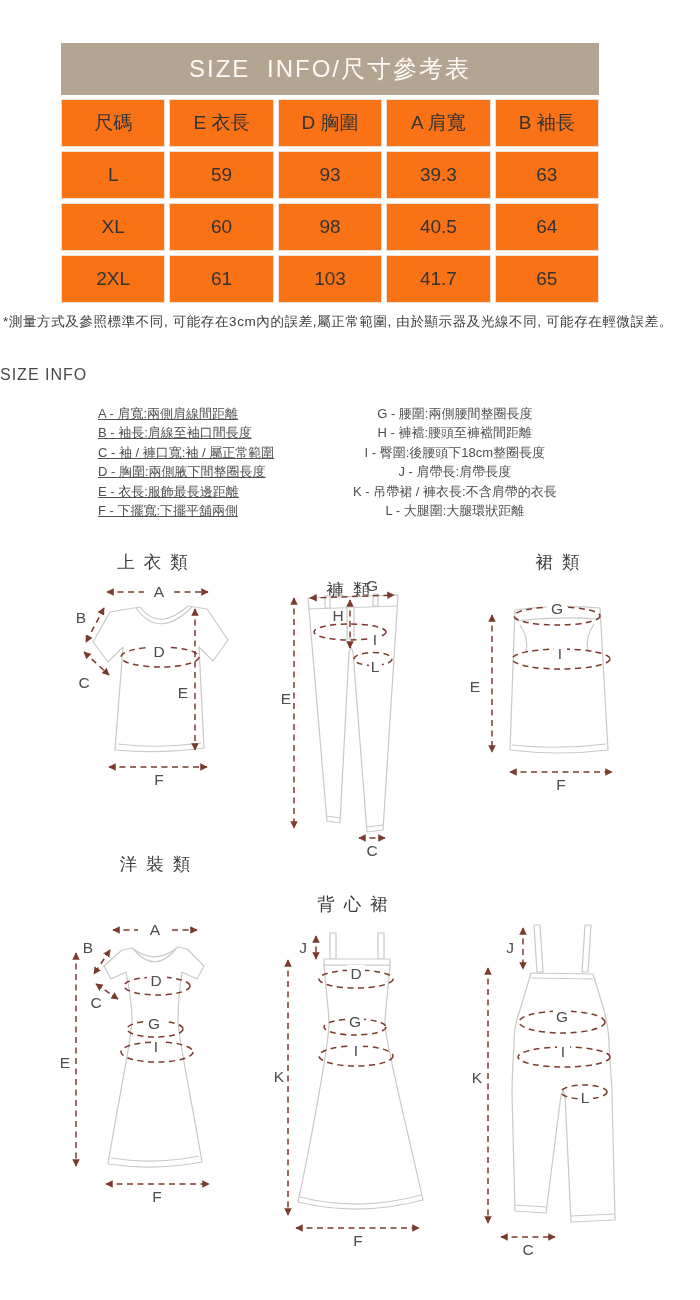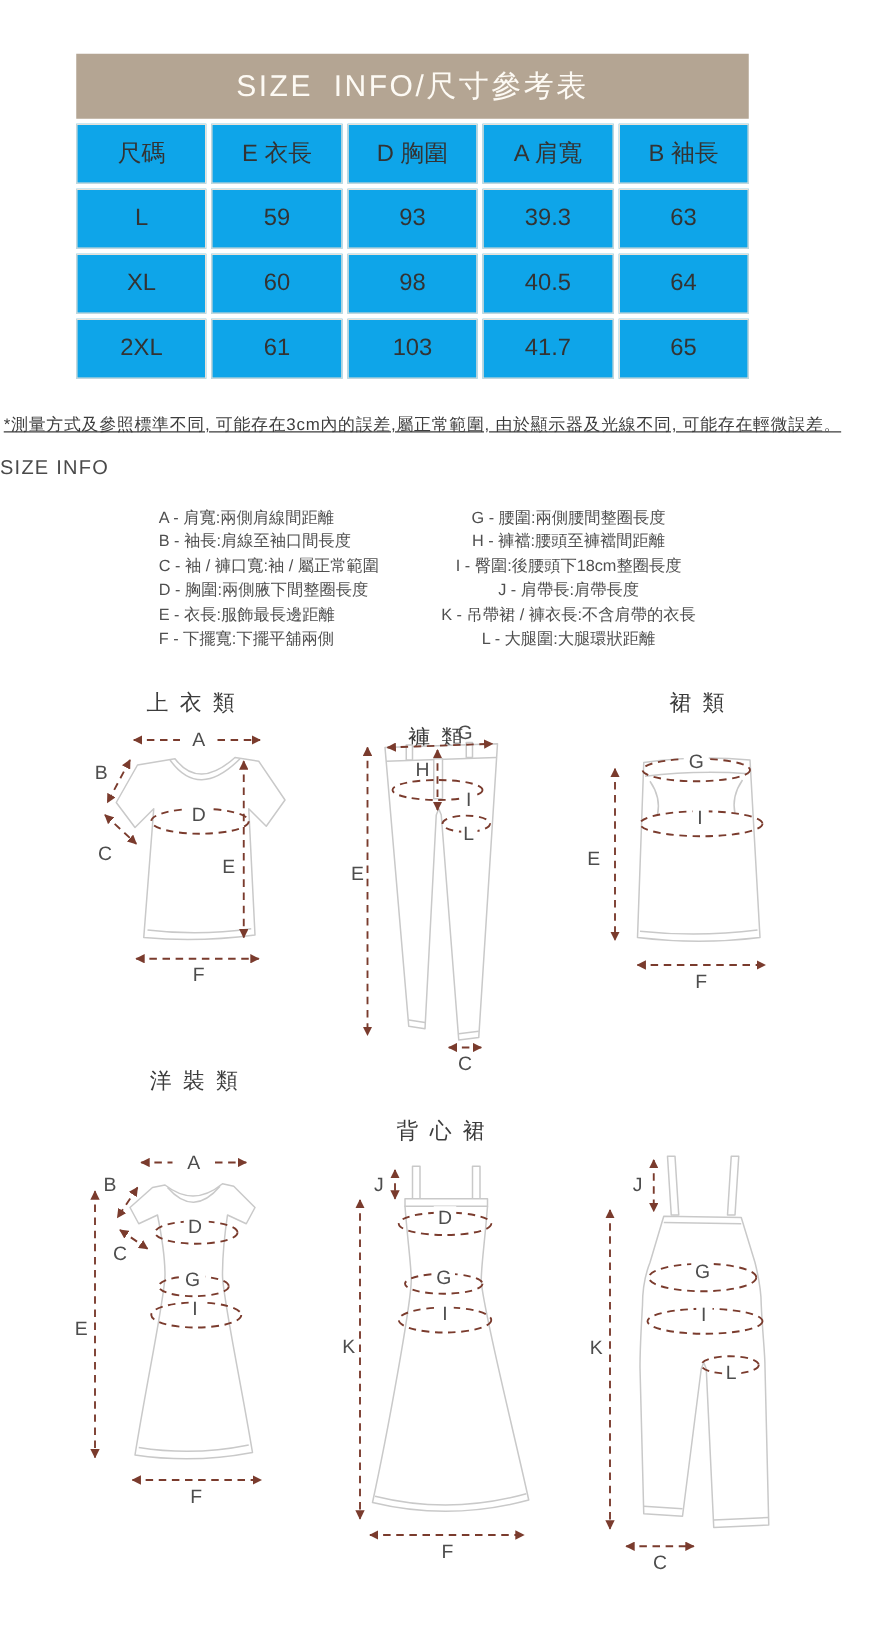--- a/index.html
+++ b/index.html
@@ -2,32 +2,32 @@
 <html style="--header-bg: #b4a593; --header-text: #fdfaf4; --table-border: #e8e1d7; --measure: #7a3b2d; --garment: #c9c9c9;"><head>
 <meta charset="utf-8">
 <style>
   html,body { margin:0; padding:0; background:#fff; }
   body { font-family:"Liberation Sans","DejaVu Sans",sans-serif; }
   .page { position:relative; width:700px; height:1300px; background:#fff; overflow:hidden; }
 
   
   .sizetable { position:absolute; left:57px; top:39px; width:546px;
                border-collapse:separate; border-spacing:4px; table-layout:fixed; }
-  .sizetable td { border:1px solid var(--table-border,#e8e1d7); background:#0ea5e9; text-align:center;
+  .sizetable td { border:1px solid var(--table-border,#e8e1d7); background:#f97316; text-align:center;
                   vertical-align:middle; color:#333; font-size:19px; height:46px; padding:0; }
   .sizetable td.ttl { border:none; background:var(--header-bg,#b4a593); color:var(--header-text,#fdfaf4);
                       font-size:24px; letter-spacing:2px; word-spacing:8px; height:52px; }
 
-  .note { position:absolute; top:331px; left:0; width:568px; box-sizing:border-box; padding-left:3px;
-          font-size:13.5px; letter-spacing:0.6px; color:#3d3d3d; white-space:nowrap;text-decoration:underline; }
+  .note { position:absolute; top:313px; left:0; width:568px; box-sizing:border-box; padding-left:3px;
+          font-size:13.5px; letter-spacing:0.6px; color:#3d3d3d; white-space:nowrap; }
   .sizeinfo-h { position:absolute; top:366px; left:0; width:700px; 
                 font-size:16px; letter-spacing:1px; color:#4a4a4a; }
 
   .legend-col { position:absolute; top:404px; font-size:13px; line-height:19.4px; color:#4f4f4f; }
-  .legend-left { left:127px; } .legend-right { left:353px;text-align:center; }
+  .legend-left { left:98px;text-decoration:underline; } .legend-right { left:353px;text-align:center; }
   .legend-col div { white-space:nowrap; }
 
   .dtitle { position:absolute; text-align:center; font-size:17.5px; letter-spacing:9px;
             color:#3c3c3c; white-space:nowrap; }
   svg.diag { position:absolute; overflow:visible; }
 
   .gm { fill:#fff; stroke:var(--garment,#c9c9c9); stroke-width:1.2; stroke-linejoin:round; }
   .gl { fill:none; stroke:var(--garment,#c9c9c9); stroke-width:1.2; }
   .ml { fill:none; stroke:var(--measure,#7a3b2d); stroke-width:1.5; stroke-dasharray:6 4.5; }
   .mk { font-size:15.5px; fill:#4d4d4d; text-anchor:middle; }

